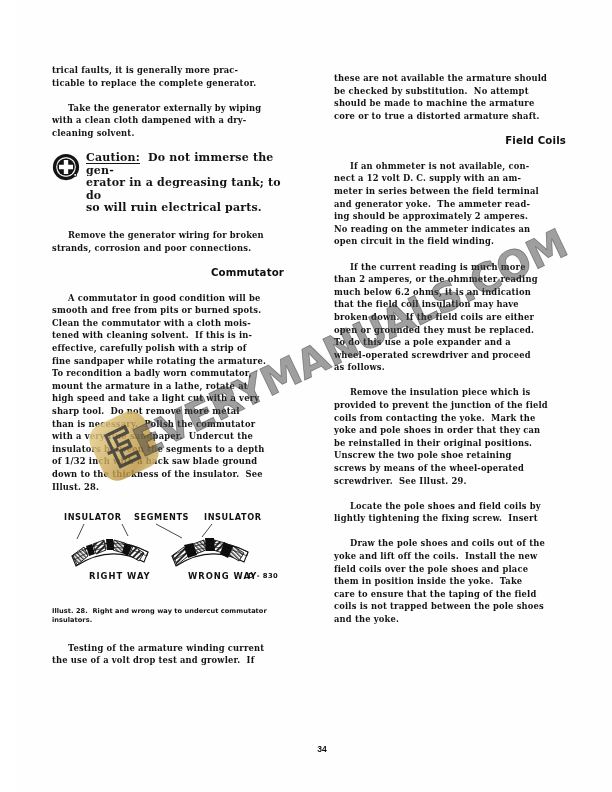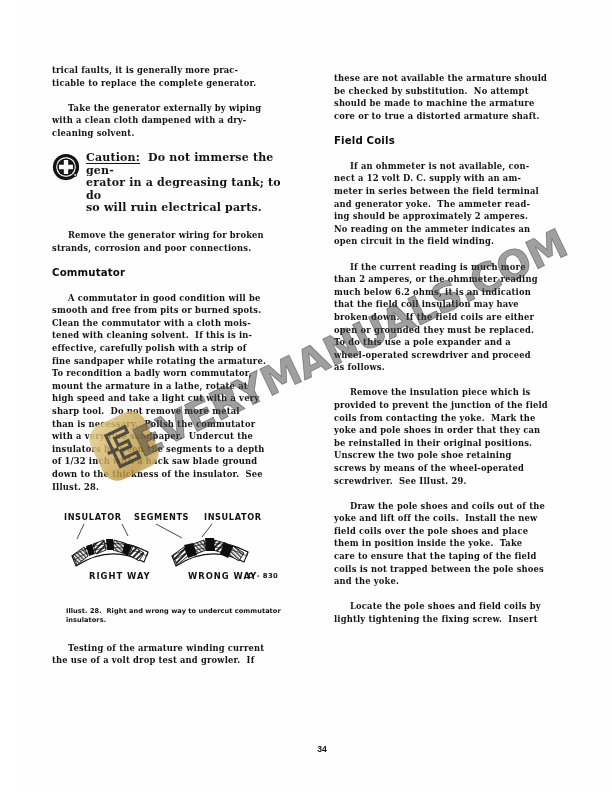--- a/index.html
+++ b/index.html
@@ -45,21 +45,21 @@
   p.body.indent { text-indent: 16px; }
 
   h2.section {
     margin: 0 0 14px 0;
     font-family: "DejaVu Sans", "Liberation Sans", sans-serif;
     font-size: 10.2px;
     font-weight: 700;
     letter-spacing: 0.15px;
     color: #0d0d0d;
   }
-  .sect-gap-top { margin-top: 10px; }
+  .sect-gap-top { margin-top: 10px; text-align: right; }
 
   
   .caution {
     position: relative;
     margin: 0 0 14px 0;
     padding-left: 34px;
     min-height: 34px;
   }
   .caution p {
     margin: 0;
@@ -86,21 +86,21 @@
     height: 95px;
     margin: 4px 0 6px 0;
   }
   .illus-caption {
     font-family: "DejaVu Sans", "Liberation Sans", sans-serif;
     font-size: 6.6px;
     font-weight: 700;
     line-height: 9.6px;
     letter-spacing: 0.05px;
     color: #121212;
-    margin: 0 0 16px 14px;
+    margin: 0 0 16px 0;
     white-space: pre-wrap;
   }
 
   
   .pageno {
     position: absolute;
     left: 0; right: 0;
     top: 744px;
     text-align: center;
     font-family: Liberation Sans, sans-serif;
@@ -309,30 +309,30 @@
 
     <p class="body indent">Remove the insulation piece which is
 provided to prevent the junction of the field
 coils from contacting the yoke.  Mark the
 yoke and pole shoes in order that they can
 be reinstalled in their original positions.
 Unscrew the two pole shoe retaining
 screws by means of the wheel-operated
 screwdriver.  See Illust. 29.</p>
 
+    <p class="body indent">Locate the pole shoes and field coils by
+lightly tightening the fixing screw.  Insert</p>
+
     <p class="body indent">Draw the pole shoes and coils out of the
 yoke and lift off the coils.  Install the new
 field coils over the pole shoes and place
 them in position inside the yoke.  Take
 care to ensure that the taping of the field
 coils is not trapped between the pole shoes
 and the yoke.</p>
-
-    <p class="body indent">Locate the pole shoes and field coils by
-lightly tightening the fixing screw.  Insert</p>
   </div>
 
   <div class="watermark">
     <div class="wm-logo"></div>
     <svg class="wm-logo-glyph" viewBox="0 0 48 48">
       <path d="M33 7 L12 7 L12 41 L33 41 L33 35 L19 35 L19 27 L30 27 L30 21 L19 21 L19 13 L33 13 Z" fill="none" stroke="#3b3b3b" stroke-width="3.2" stroke-linejoin="miter"></path>
       <path d="M6 24 L18 24" stroke="#3b3b3b" stroke-width="3.2"></path>
     </svg>
     <div class="wm-text">EVERYMANUALS.COM</div>
   </div>

